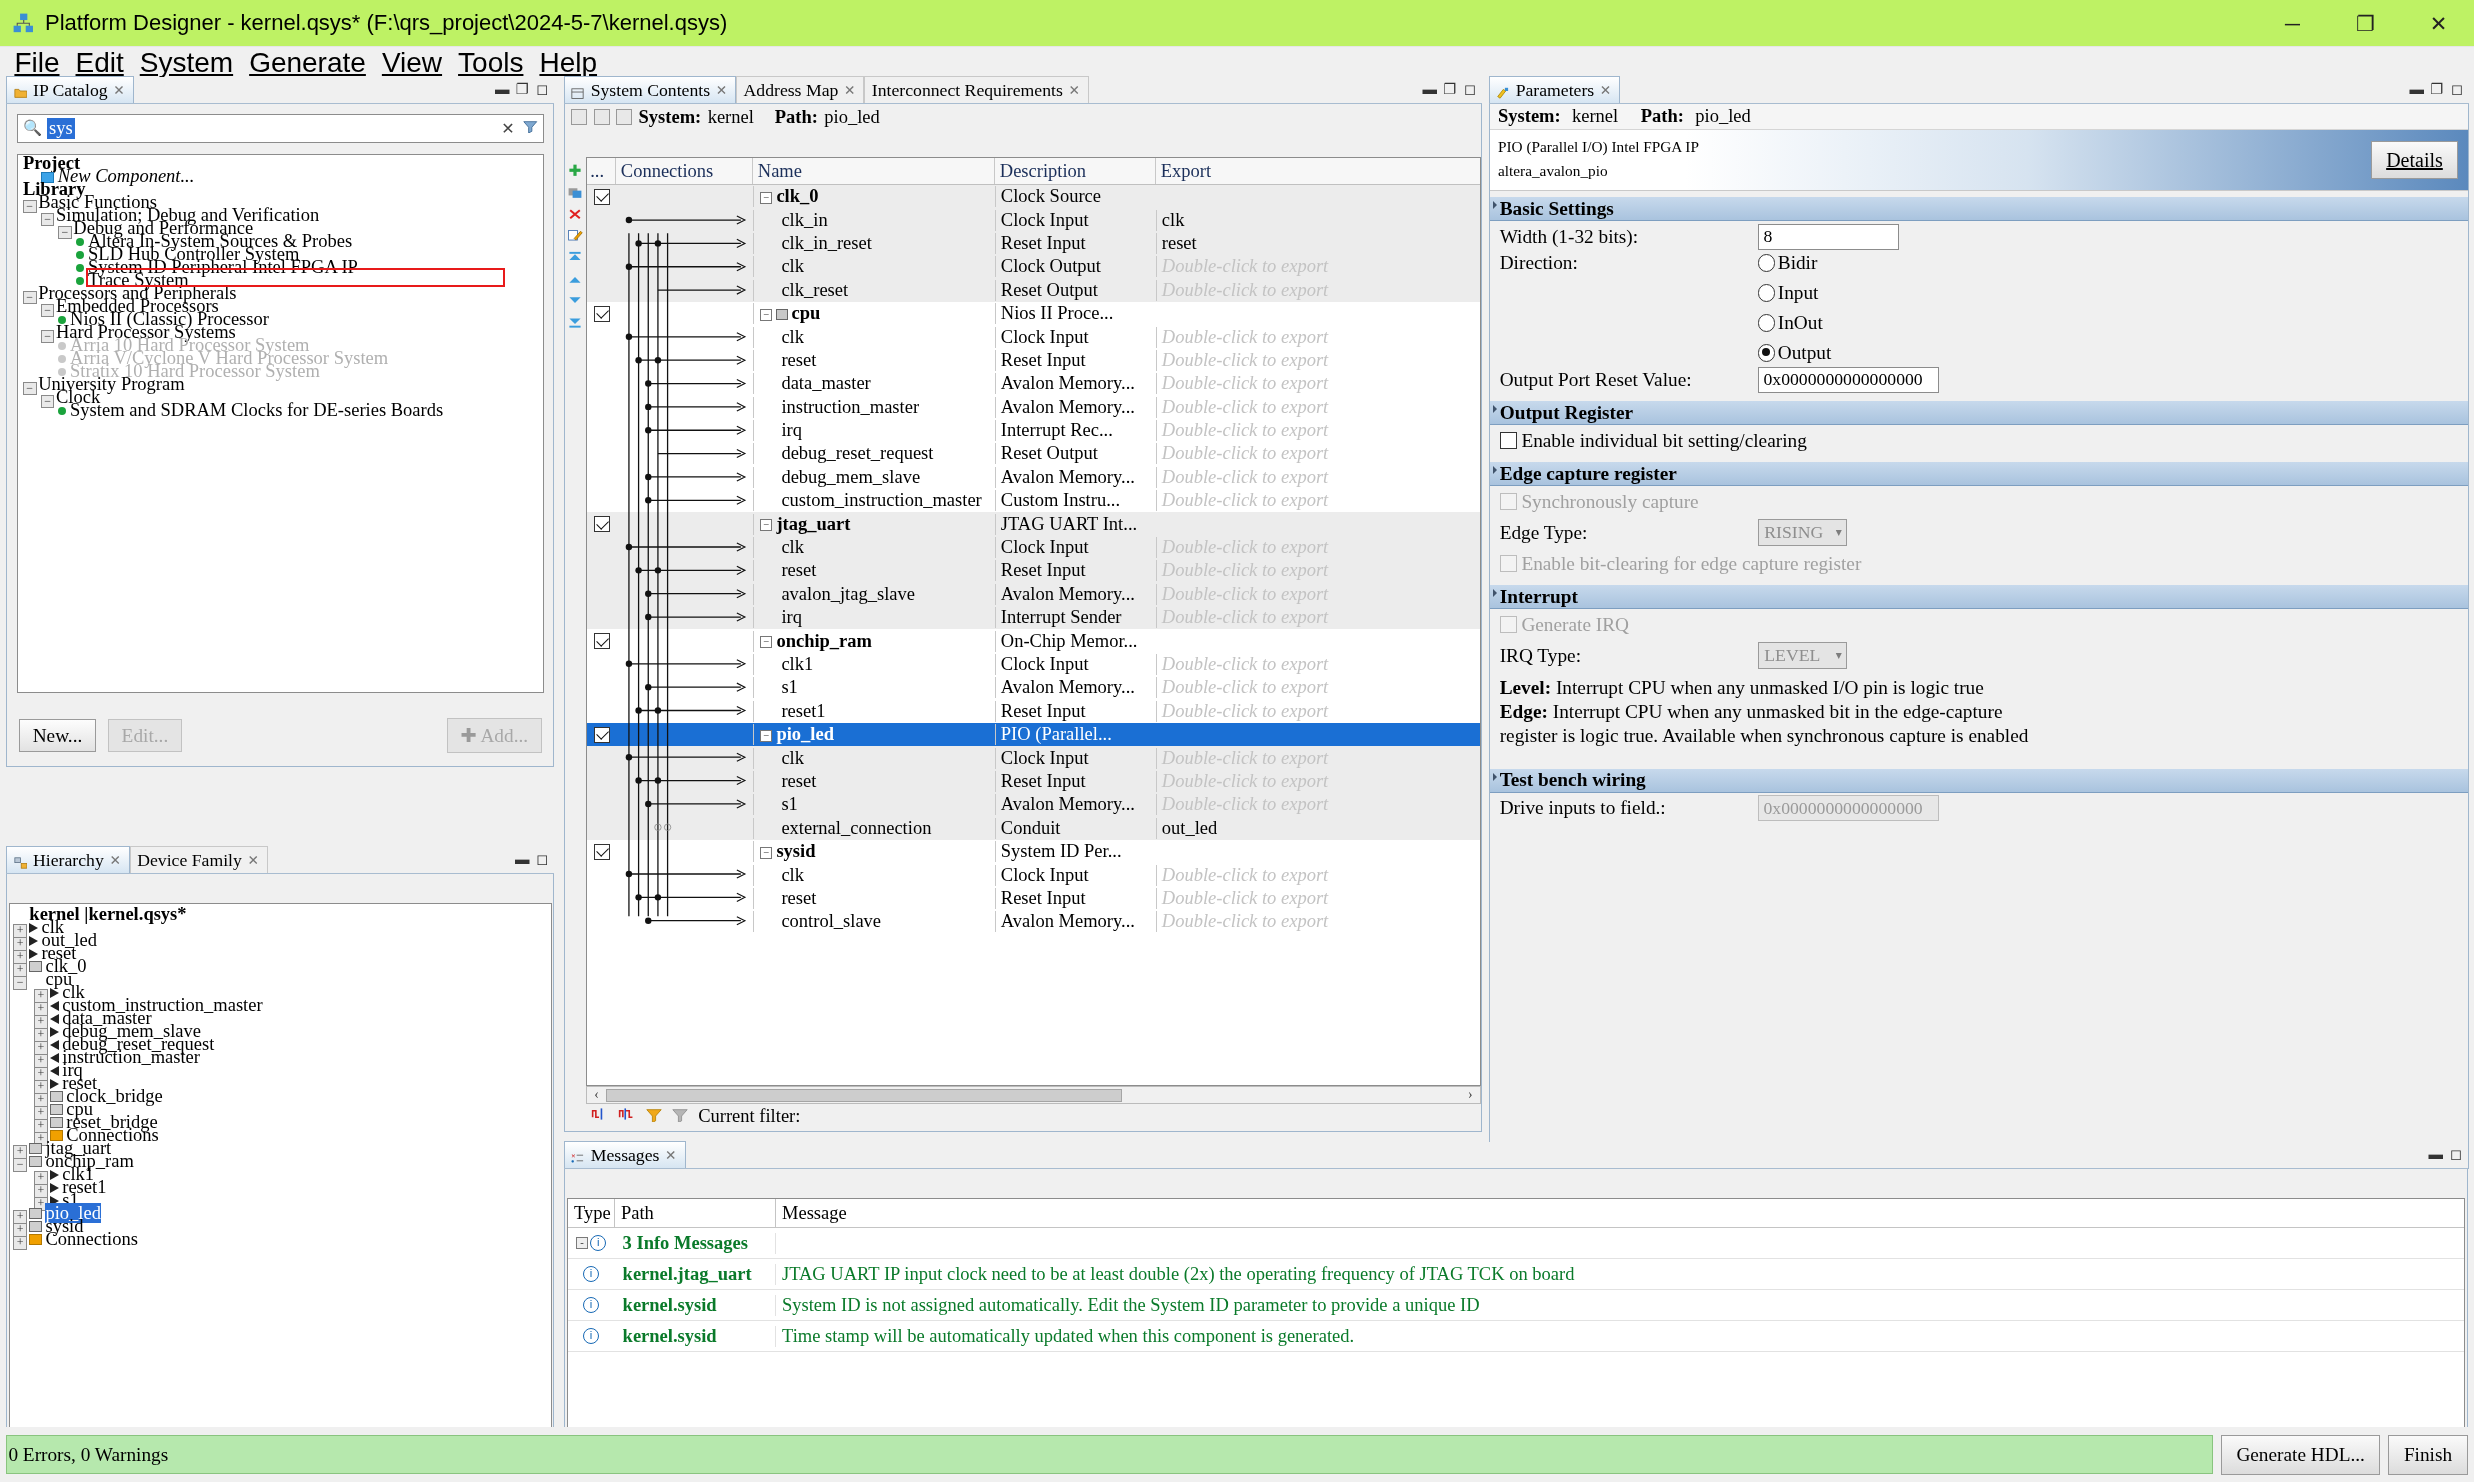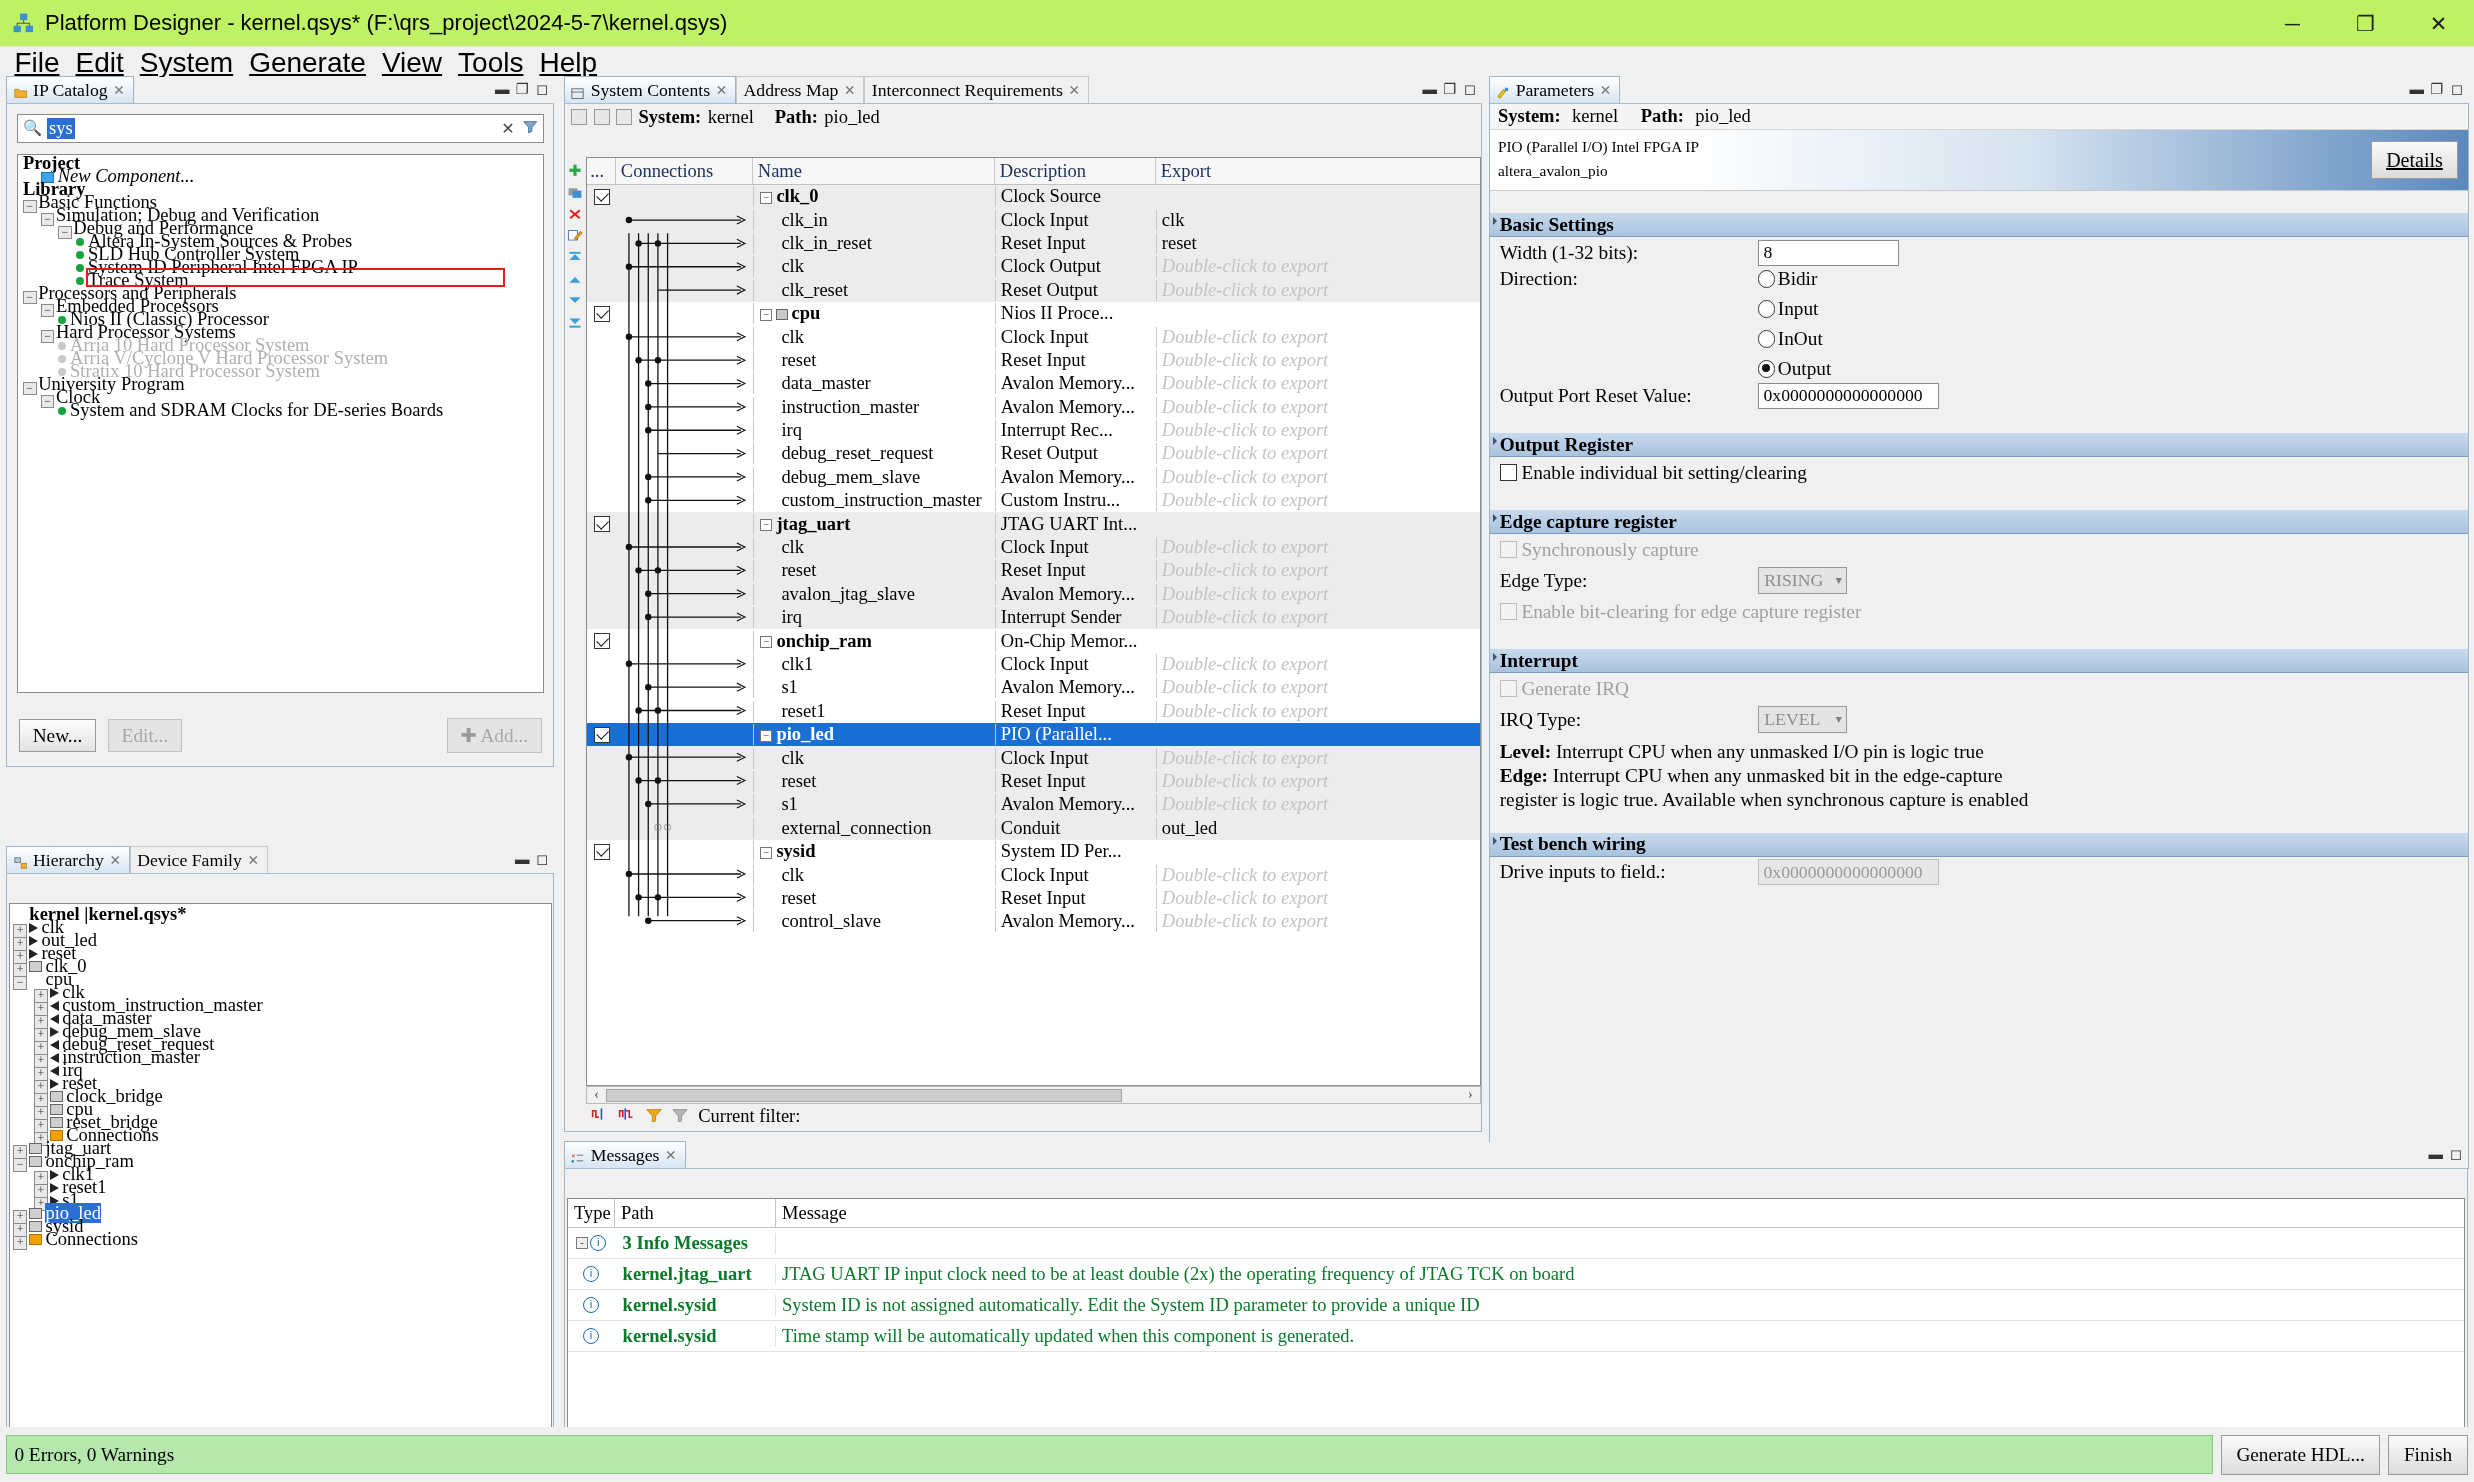--- a/index.html
+++ b/index.html
@@ -156,21 +156,21 @@
               position:relative; border-bottom:0.8px solid #c9c9c9;}
   .pp-banner .t1{ position:absolute; left:8px; top:8px; font-size:15.3px; color:#000;}
   .pp-banner .t2{ position:absolute; left:8px; top:32px; font-size:15.3px; color:#000;}
   .pp-banner .details{ position:absolute; right:9.7px; top:11.3px;
         font-size:20px; padding:6.4px 14.5px; border:0.8px solid #9a9a9a;
         background:linear-gradient(#fafafa,#dcdcdc); color:#000;}
   .pp-banner .details u{ text-decoration:underline; }
 
   .sect{ height:24px; background:linear-gradient(#c7d9ec,#a9c3de); border-bottom:0.8px solid #7d9ec0;
          display:flex; align-items:center; padding-left:9.7px; font-size:19.3px; font-weight:bold; color:#000;
-         margin-top:22px; position:relative;}
+         margin-top:6px; position:relative;}
   .sect:before{content:"";position:absolute;left:3.2px;top:4px;width:0;height:0;
       border-left:4.8px solid #40536b;border-top:4px solid transparent;border-bottom:4px solid transparent;}
   .prow{ display:flex; align-items:center; min-height:31px; padding-left:9.7px; font-size:19.3px; gap:8px;}
   .plabel{ width:250px; font-size:19.3px; white-space:nowrap; }
   .pinput{ border:0.8px solid #8c8c8c; background:#fff; height:26px; padding:1.6px 4.8px; font-size:17.7px;
            font-family:"Liberation Serif",serif; display:flex;align-items:center;}
   .pinput.dis{ background:#e7e7e7; color:#9a9a9a; border-color:#bdbdbd;}
   .radio{ width:17.7px;height:17.7px;border:1.6px solid #333;border-radius:50%;display:inline-block;
           position:relative;margin-right:2.4px;background:#fff;flex:none;}
   .radio.on:after{content:"";position:absolute;left:3.2px;top:3.2px;width:8px;height:8px;border-radius:50%;background:#111;}
@@ -201,21 +201,21 @@
   .mexp{ display:inline-block;width:12px;height:12px;border:0.8px solid #7a7a7a;background:#eee;font-size:10.5px;
          line-height:9.7px;text-align:center;color:#333;}
   .mscroll{ position:absolute; left:1.6px; right:1.6px; bottom:1.6px; height:17.7px; background:#f0f0f0;
             border:0.8px solid #bbb; display:flex; align-items:center;}
   .mscroll .thumb{height:13px;background:#cdcdcd;border:0.8px solid #a5a5a5;}
 
   
   #statusbar{ position:absolute; left:0; right:0; bottom:0; height:55px; background:#f0f0f0;
               display:flex; align-items:center; padding:0 6.4px; gap:8px;}
   .statusmsg{ flex:1; height:39px; background:#b6e8ad; border:0.8px solid #89c47f;
-              display:flex; align-items:center; padding-left:7px; font-size:19.3px; color:#000;}
+              display:flex; align-items:center; padding-left:1px; font-size:19.3px; color:#000;}
   .sbtn{ font-size:19.3px; border:0.8px solid #9a9a9a; background:linear-gradient(#fafafa,#dcdcdc);
          padding:8px 14.5px; white-space:nowrap;}
 </style>
 </head>
 <body>
 
 <div id="titlebar">
   <span class="app-icon">
     <svg width="22.6" height="22.6" viewBox="0 0 28 28">
       <rect x="10" y="2" width="9" height="8" fill="#3b8fd4"></rect>

